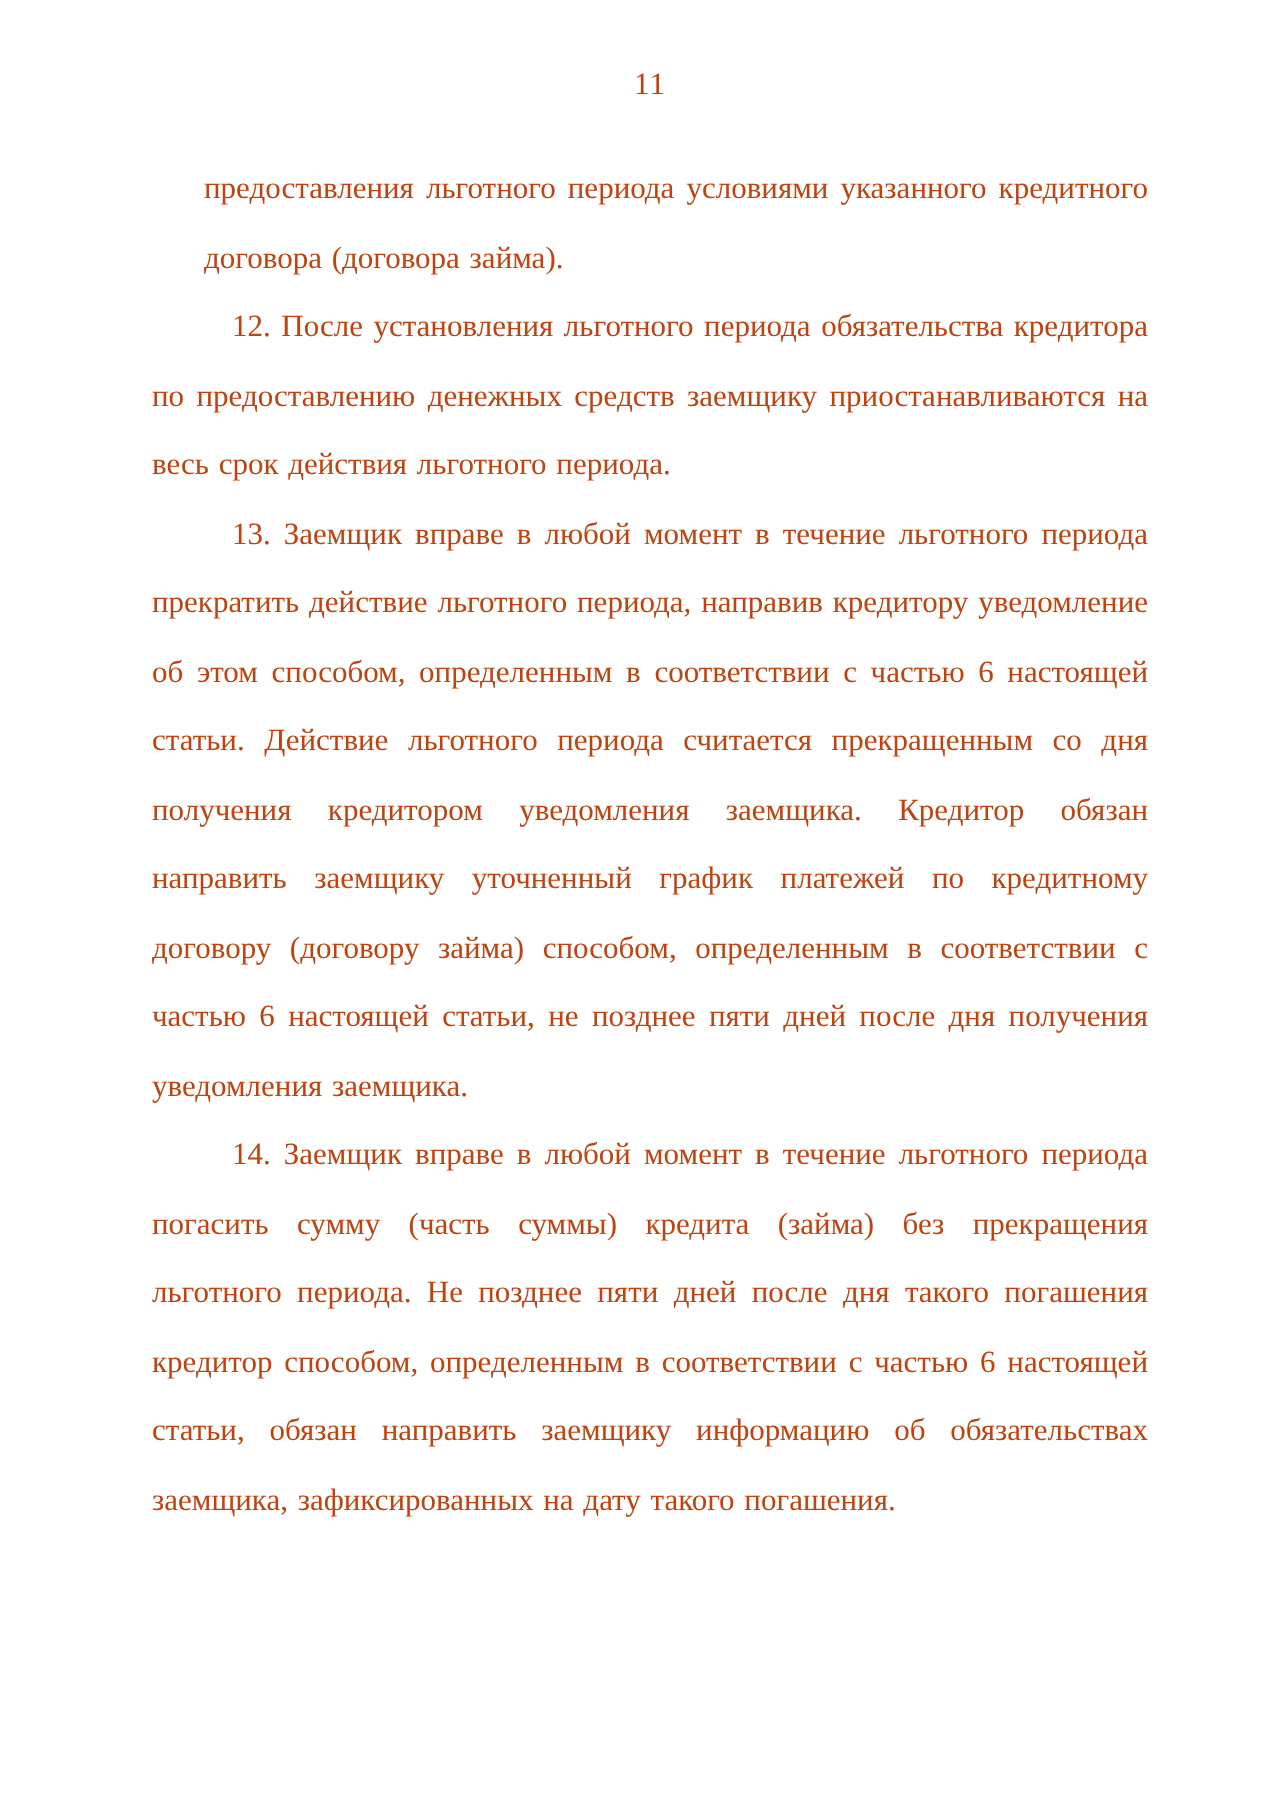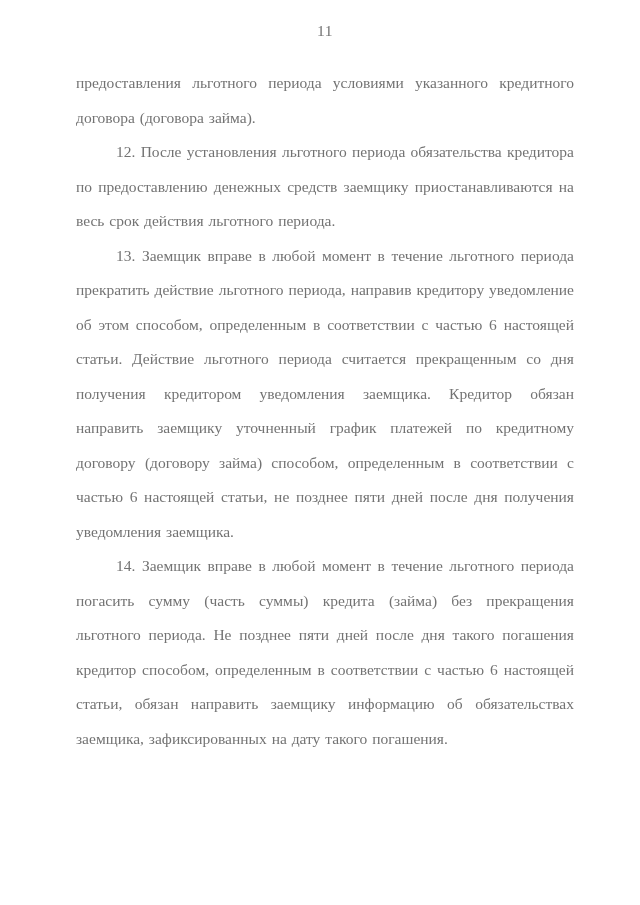--- a/index.html
+++ b/index.html
@@ -6,23 +6,23 @@
     margin: 0;
     padding: 0;
     background: #ffffff;
   }
   .page {
     position: relative;
     width: 640px;
     height: 905px;
     background: #ffffff;
     box-sizing: border-box;
-    padding: 22px 66px 40px 76px;
+    padding: 34px 66px 40px 76px;
     font-family: "Liberation Serif", "DejaVu Serif", serif;
-    color: #737373;
+    color: #c2410c;
     overflow: hidden;
   }
   .page-number {
     text-align: center;
     font-size: 15.5px;
     margin: 0 0 26px 0;
     letter-spacing: 0.5px;
   }
   .doc-body p {
     margin: 0;
@@ -31,20 +31,21 @@
     text-align: justify;
     text-justify: inter-word;
     word-spacing: 1px;
   }
   .doc-body p.indent {
     text-indent: 40px;
     font-family: Liberation Serif, serif;
   }
   .doc-body p.no-indent {
     text-indent: 0;
+    margin-left: 26px;
   }
 </style>
 </head>
 <body>
 
 <div class="page">
   <div class="page-number">11</div>
 
   <div class="doc-body">
     <p class="no-indent">предоставления льготного периода условиями указанного кредитного договора (договора займа).</p>

